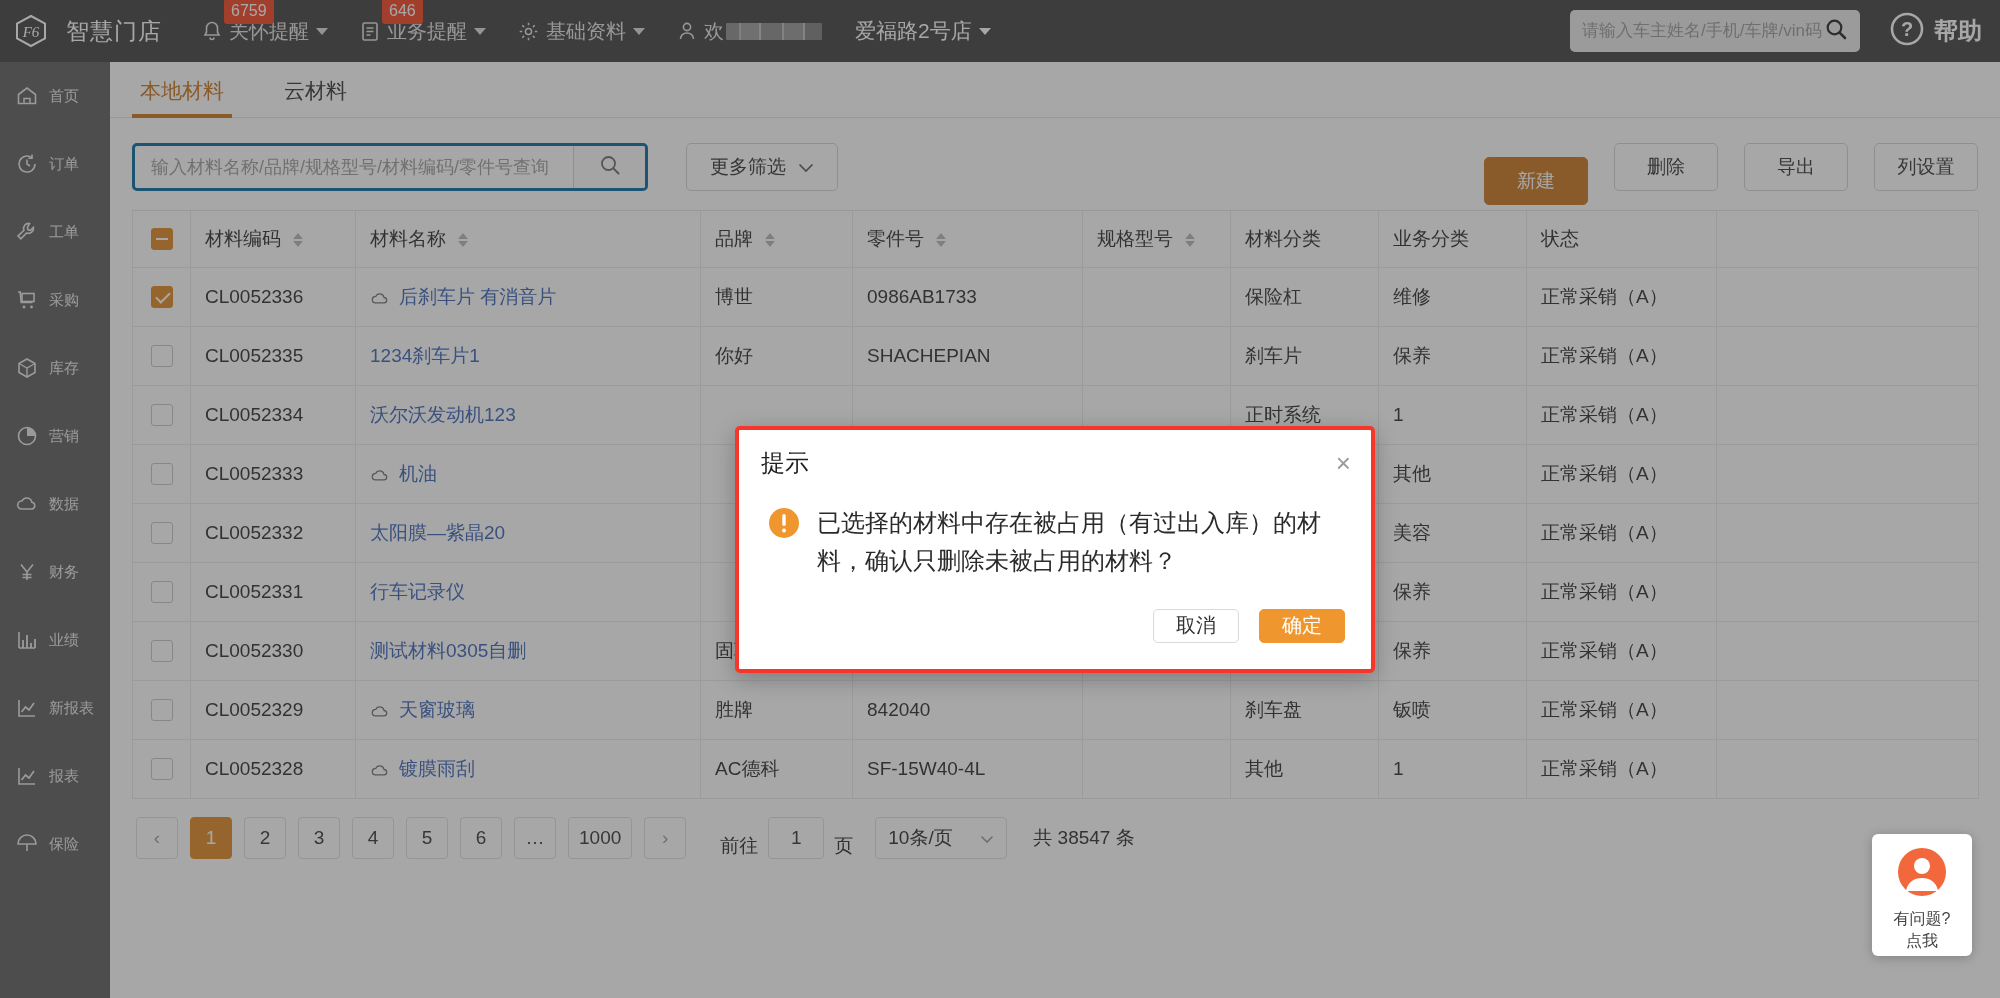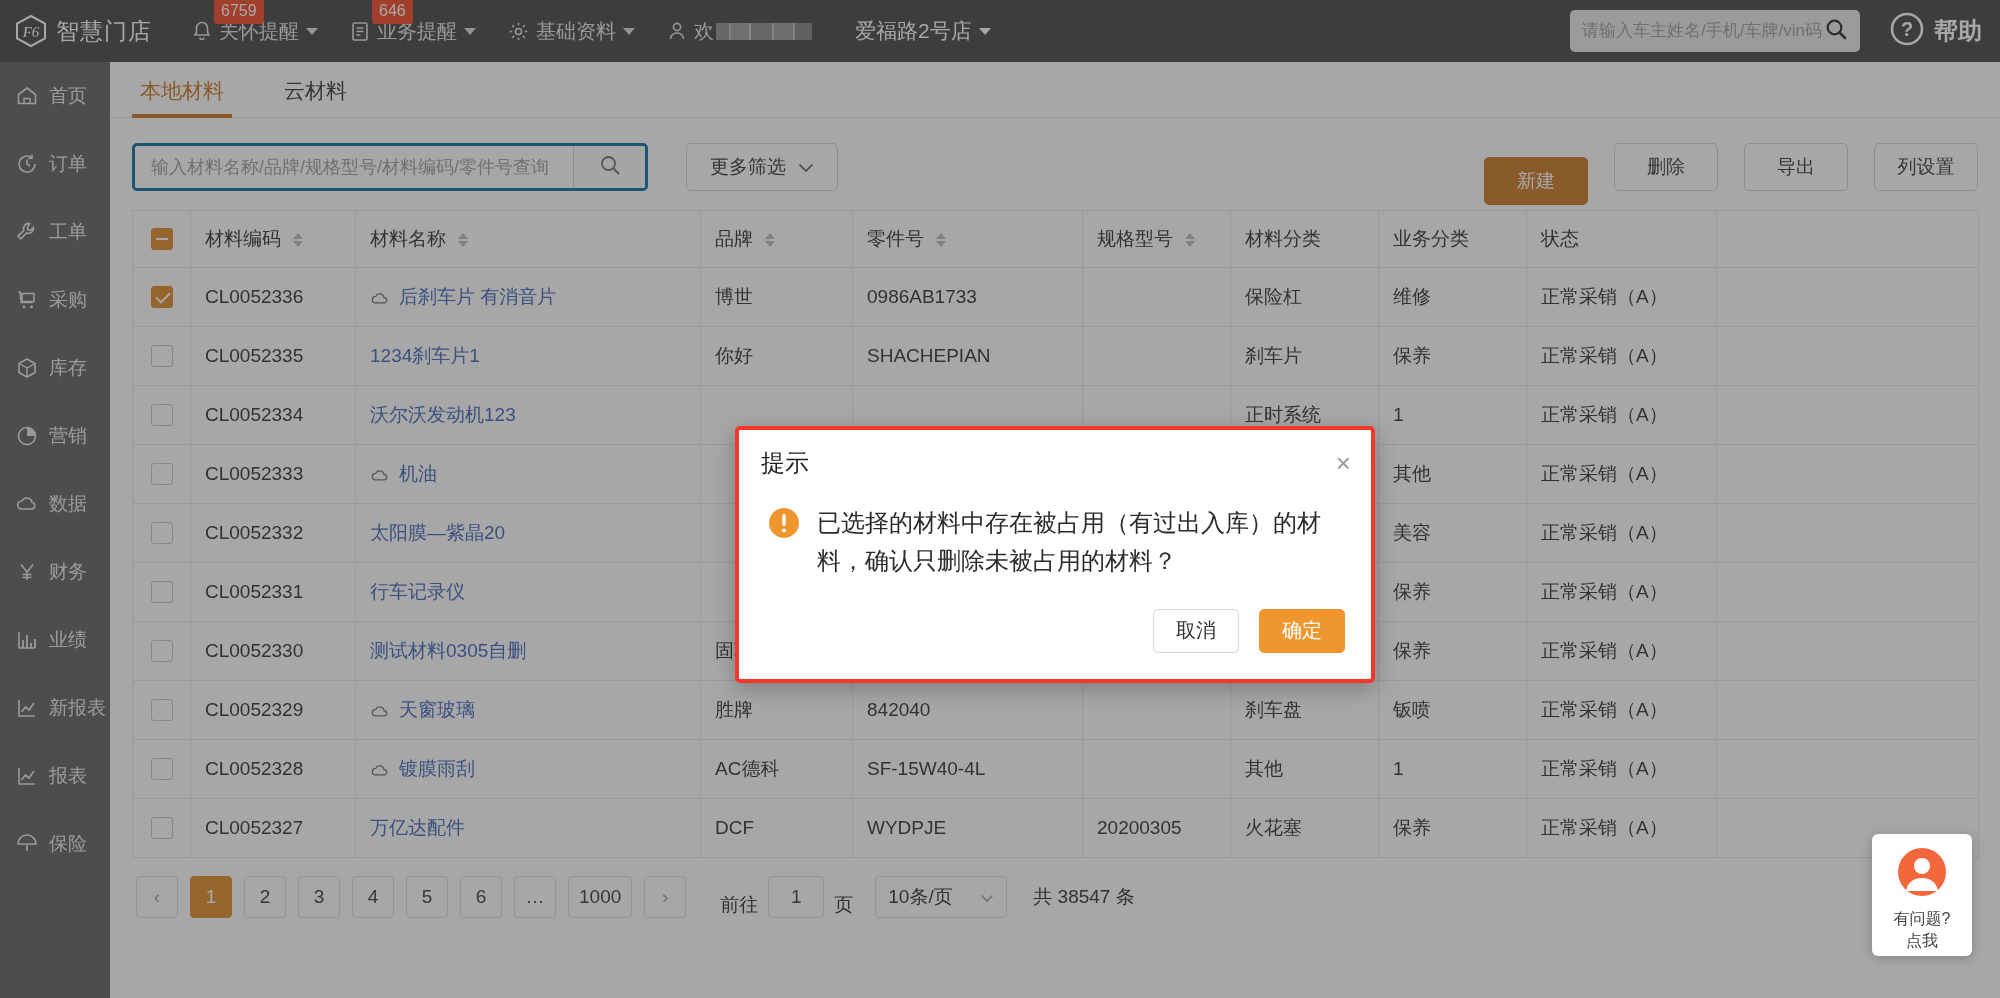--- a/index.html
+++ b/index.html
@@ -10,21 +10,21 @@
     background: #f0f0f0;
   }
   #app { position: relative; width: 2000px; height: 998px; }
 
   
   .topbar {
     position: absolute; top: 0; left: 0; width: 2000px; height: 62px;
     background: #3e3e3e; display: flex; align-items: center;
     color: #e6e6e6;
   }
-  .brand { display: flex; align-items: center; margin-left: 14px; }
+  .brand { display: flex; align-items: center; margin-left: 14px; gap: 10px; }
   .brand-logo { width: 34px; height: 34px; }
   .brand-text { font-size: 23px; color: #ffffff; margin-left: 8px; letter-spacing: 1px; }
 
   .nav-group { display: flex; align-items: center; margin-left: 40px; }
   .nav-item {
     position: relative; display: flex; align-items: center;
     margin-right: 32px; font-size: 20px; color: #e2e2e2; cursor: pointer;
     white-space: nowrap;
   }
   .nav-item .ico { display: inline-flex; align-items: center; margin-right: 7px; }
@@ -70,21 +70,21 @@
   .sidebar {
     position: absolute; top: 62px; left: 0; width: 110px; height: 936px;
     background: #5b5b5b;
   }
   .side-item {
     height: 68px; display: flex; flex-direction: row; align-items: center;
     justify-content: flex-start; padding-left: 14px; cursor: pointer;
     color: #e8e8e8;
   }
   .side-item .ico { width: 26px; display:flex; align-items:center; justify-content:center; }
-  .side-label { font-size: 19px; margin-left: 9px; white-space: nowrap; }
+  .side-label { font-size: 15px; margin-left: 9px; white-space: nowrap; }
 
   
   .content {
     position: absolute; top: 62px; left: 110px;
     width: 1890px; height: 936px; background: #ffffff;
   }
   .tabsbar {
     height: 56px; border-bottom: 1px solid #e4e4e4; display: flex; align-items: flex-end;
     padding-left: 22px;
   }
@@ -201,21 +201,21 @@
   }
   .dlg-close {
     position: absolute; right: 20px; top: 20px; font-size: 26px; color: #9b9b9b; cursor: pointer;
     line-height: 1;
   }
   .dlg-body { display: flex; padding: 8px 28px 6px 28px; }
   .warn-ico { flex: 0 0 auto; margin-right: 16px; margin-top: 2px; }
   .dlg-msg { font-size: 24px; line-height: 1.6; color: #2b2b2b; }
   .dlg-foot { display: flex; justify-content: flex-end; padding: 22px 26px 26px; }
   .dbtn {
-    min-width: 86px; height: 44px; border-radius: 5px; font-size: 20px;
+    min-width: 86px; height: 34px; border-radius: 5px; font-size: 20px;
     display: flex; align-items: center; justify-content: center; cursor: pointer; padding: 0 22px;
   }
   .dbtn.ghost { border: 1px solid #d9d9d9; color: #333; background: #fff; margin-right: 20px; }
   .dbtn.warn { background: #f0962f; color: #fff; border: 1px solid #f0962f; }
 
   
   .chat {
     position: absolute; right: 28px; bottom: 42px; width: 100px; height: 122px;
     background: #fff; border-radius: 6px; box-shadow: 0 2px 12px rgba(0,0,0,0.22);
     display: flex; flex-direction: column; align-items: center; padding-top: 10px;
@@ -651,32 +651,20 @@
                       <path d="M6 14a3.6 3.6 0 0 1 .3-7.2A4.8 4.8 0 0 1 15.4 8 3 3 0 0 1 15.3 14z" fill="none" stroke="#6f6f6f" stroke-width="1.4"></path>
                     </svg></span><span class="matname">镀膜雨刮</span></td>
                 <td>AC德科</td>
                 <td>SF-15W40-4L</td>
                 <td></td>
                 <td>其他</td>
                 <td>1</td>
                 <td>正常采销（A）</td>
                 <td></td>
               </tr>
-              <tr>
-                <td class="col-check"><span class="cbox"></span></td>
-                <td>CL0052327</td>
-                <td><span class="matname">万亿达配件</span></td>
-                <td>DCF</td>
-                <td>WYDPJE</td>
-                <td>20200305</td>
-                <td>火花塞</td>
-                <td>保养</td>
-                <td>正常采销（A）</td>
-                <td></td>
-              </tr>
             </tbody>
         </table>
       </div>
 
       <div class="pager">
         <div class="pg nav">
           <span>‹</span>
         </div>
         <div id="pager-pages" style="display:flex;align-items:center">
             <div class="pg active">1</div>

